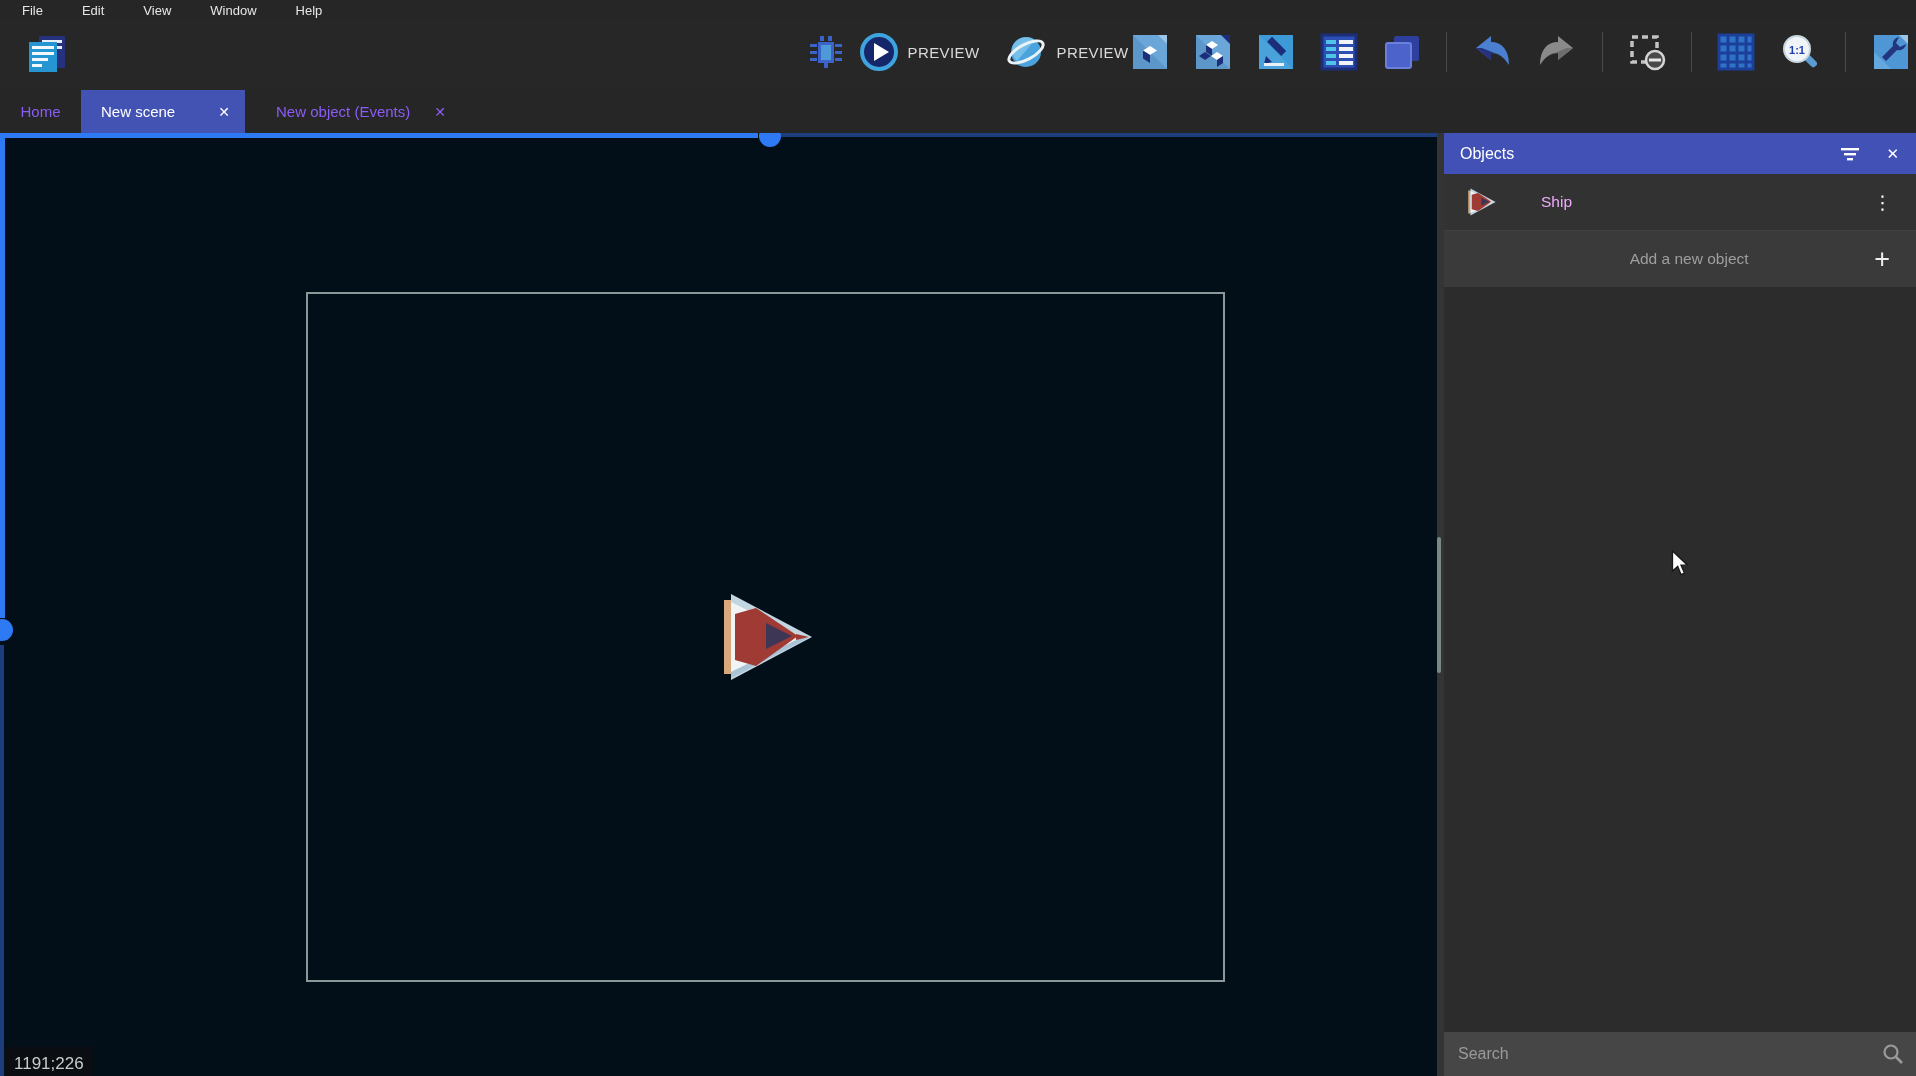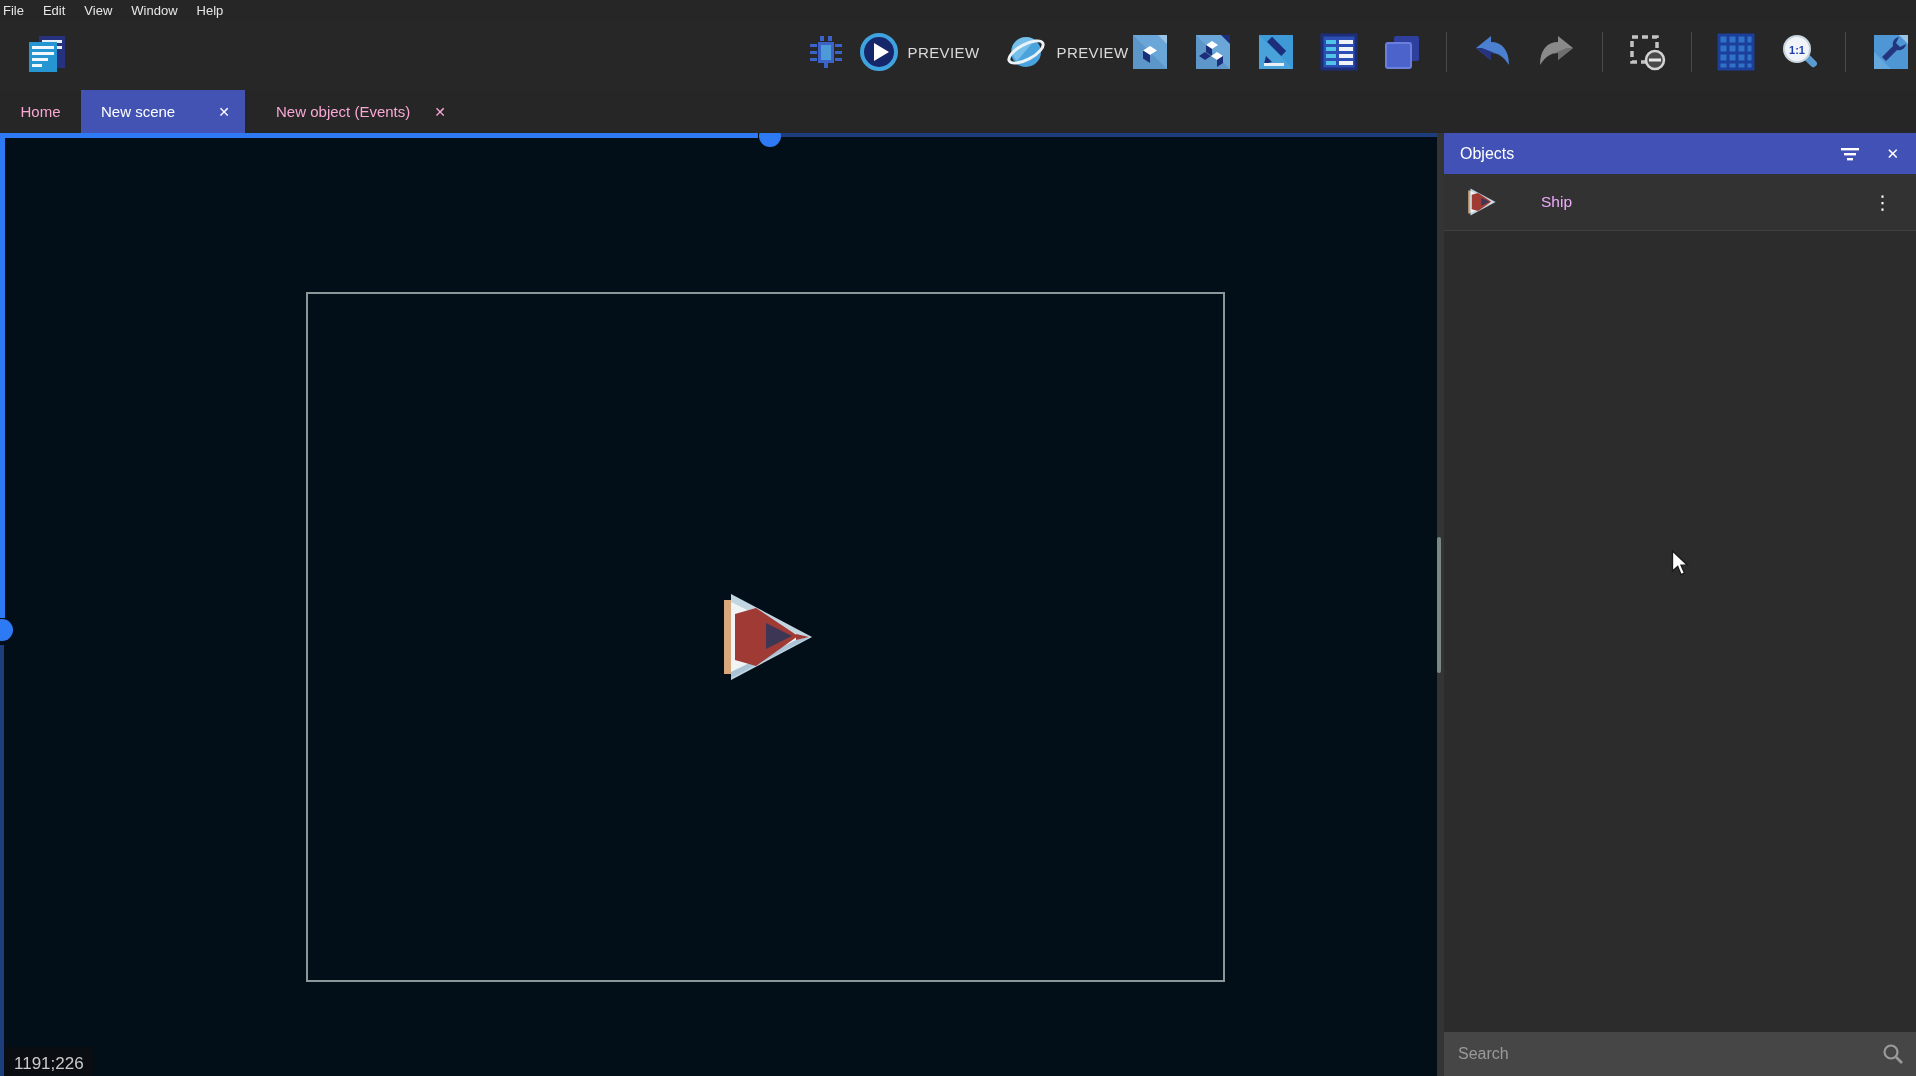--- a/index.html
+++ b/index.html
@@ -7,43 +7,44 @@
   body {
     position: relative;
     background: #272727;
     font-family: "Liberation Sans", sans-serif;
     overflow: hidden;
     color: #e3e3e3;
   }
   
   .menubar {
     position:absolute; top:0; left:0; right:0; height:21px;
-    display:flex; align-items:center; padding-left:3px;
+    display:flex; align-items:center; padding-left:22px;
     background:#262626;
+    gap:20px;
   }
   .menu-item { font-size:13px; color:#e6e6e6; margin-right:19px; cursor:default; }
   .toolbar { position:absolute; top:21px; left:17px; right:0; height:69px; background:#272727; }
   .project-manager { position:absolute; left:8px; top:11px; width:44px; height:44px; }
   .tb-center {
     position:absolute; left:50%; top:7px; transform:translateX(-50%);
     display:flex; align-items:center; gap:12px; height:48px;
   }
   .tb-label { font-size:15px; color:#dadada; letter-spacing:0.4px; margin-left:9px; }
   .tb-group-right {
     position:absolute; right:5px; top:8px; height:46px;
     display:flex; align-items:center; gap:25px;
   }
   .tb-sep { width:1px; height:40px; background:#4a4a4a; }
   .tb-btn { display:flex; align-items:center; }
   
   .tabbar {
     position:absolute; top:90px; left:0; right:0; height:43px;
     display:flex; align-items:stretch; background:#262626;
   }
-  .tab { display:flex; align-items:center; font-size:15px; color:#f9a8d4; }
+  .tab { display:flex; align-items:center; font-size:15px; color:#8b5cf6; }
   .tab-home { width:81px; justify-content:center; }
   .tab-active {
     width:164px; background:#4253b4; color:#ffffff;
     justify-content:space-between; padding:0 15px 0 20px;
   }
   .tab-events { width:232px; justify-content:center; gap:24px; }
   .tab-close { font-size:14px; line-height:1; cursor:pointer; }
   .tab-active .tab-close { color:#ffffff; }
   
   .canvas {
@@ -342,20 +343,24 @@
         <polygon points="13,2 94,45 13,88" fill="#c2d6e2"></polygon>
         <polygon points="13,10 84,45 13,80" fill="#f1f4f5"></polygon>
         <polygon points="17,22 38,16 80,44 38,74 17,68" fill="#a03a34"></polygon>
         <polygon points="48,31 74,44 48,57" fill="#3e3655"></polygon>
       </svg>
     </span>
     <span class="object-name">Ship</span>
     <span class="object-menu">⋮</span>
   </div>
 
+  <div class="add-row">
+    <span class="add-label">Add a new object</span>
+    <span class="add-plus">+</span>
+  </div>
 
   <div class="search-bar">
     <input class="search-input" type="text" placeholder="Search" style="">
     <span style="display:flex;align-items:center;">
       <svg width="22" height="22" viewBox="0 0 22 22">
         <circle cx="9" cy="9" r="6.5" fill="none" stroke="#9a9a9a" stroke-width="2.2"></circle>
         <line x1="14" y1="14" x2="20" y2="20" stroke="#9a9a9a" stroke-width="2.6"></line>
       </svg>
     </span>
   </div>

